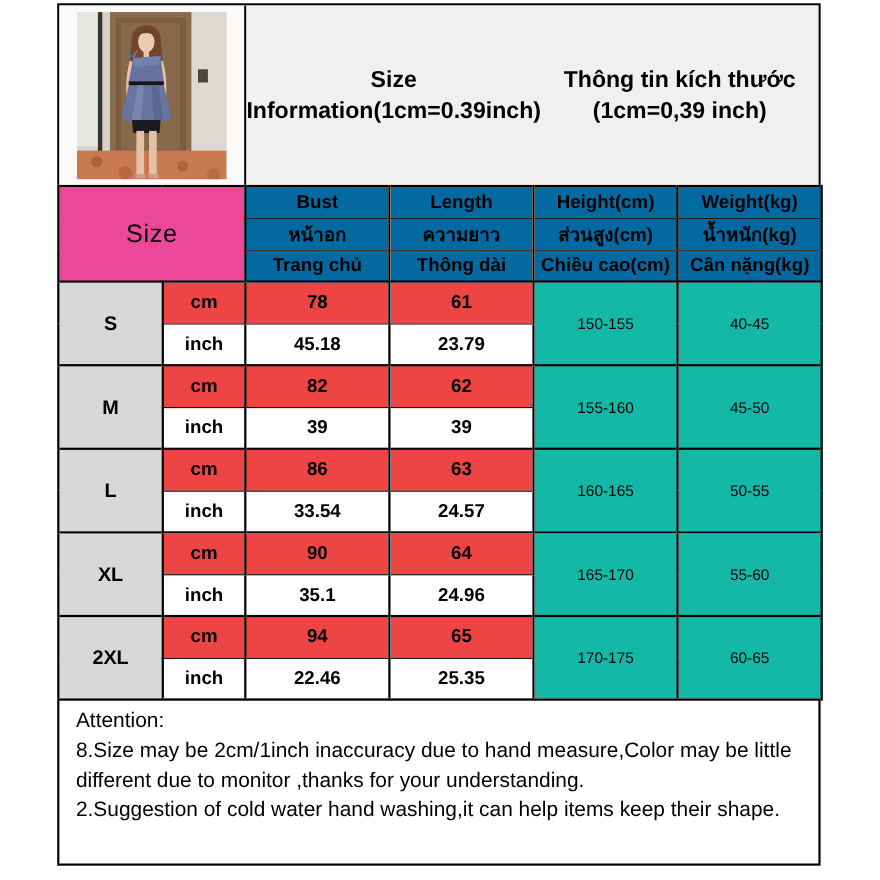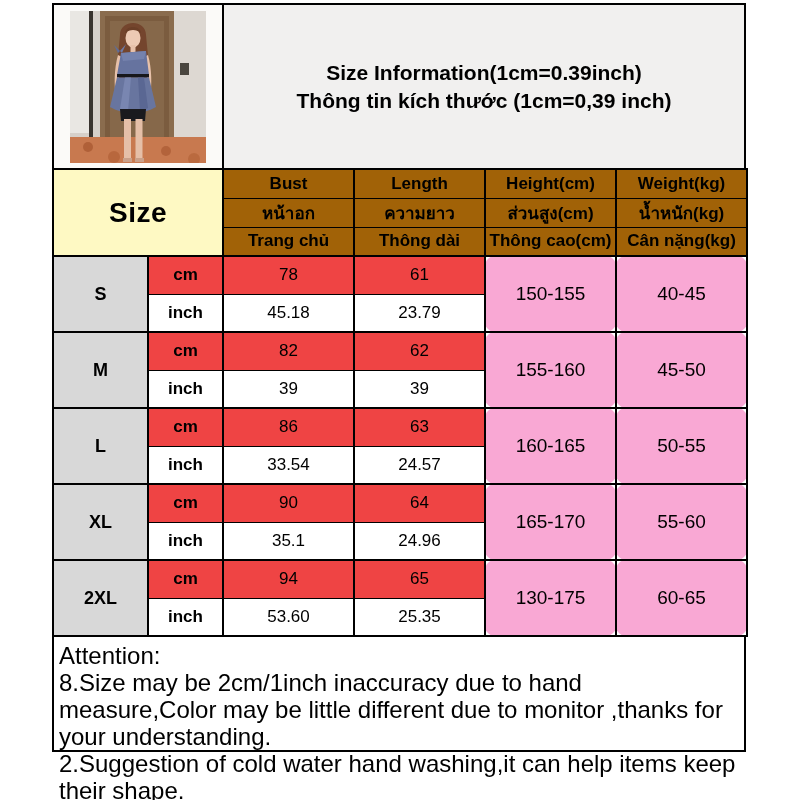--- a/index.html
+++ b/index.html
@@ -13,51 +13,51 @@
   .top-box{
     box-sizing:border-box;width:694px;height:167px;
     border:2px solid #000;display:flex;background:#f1f0ef;
   }
   .photo-cell{
     box-sizing:border-box;width:170px;flex:0 0 170px;
     border-right:2px solid #000;background:#fbfaf8;
     display:flex;align-items:center;justify-content:center;
   }
   .title-cell{
-    flex:1;display:flex;flex-direction:column;
+    flex:1;display:flex;flex-direction:row;
     align-items:center;justify-content:center;background:#f1f0ef;
   }
   .title-line{font-weight:bold;font-size:21px;line-height:28px;text-align:center;}
 
   
   table.size-table{
     border-collapse:collapse;table-layout:fixed;width:694px;
     margin-top:-2px;border:2px solid #000;background:#fff;
   }
   .size-table td{
     border:1px solid #000;border-left-width:2px;border-right-width:2px;
     text-align:center;vertical-align:middle;padding:0;overflow:hidden;
   }
   .size-table tr.hrow{height:29px;}
   .size-table tr.brow{height:38px;}
   .size-table tr.gstart td{border-top-width:2px;}
   .size-table tr.hlast td{border-bottom-width:2px;}
-  .hcell{background:#a16207;font-weight:bold;font-size:17px;margin-top:28px;}
-  .corner{background:#fef9c3;font-weight:bold;font-size:28px;letter-spacing:0.5px;}
+  .hcell{background:#0369a1;font-weight:bold;font-size:17px;margin-top:28px;}
+  .corner{background:#ec4899;font-weight:normal;font-size:23px;letter-spacing:0.5px;}
   .size-col{background:#d8d8d8;font-weight:bold;font-size:18px;}
   .unit{font-weight:bold;font-size:17px;}
-  .val{font-size:17px;}
+  .val{font-size:17px;font-weight:bold;}
   .cm-bg{background:#ef4444;}
-  .range{background:#f9a8d4;font-size:19px;border-radius:10px;}
+  .range{background:#14b8a6;font-size:14px;}
 
   
   .attention-box{
-    box-sizing:border-box;width:694px;height:117px;margin-top:-2px;
-    border:2px solid #000;background:#fff;padding:5px 6px 0 5px;
-    font-size:24px;line-height:27px;
+    box-sizing:border-box;width:694px;height:152px;margin-top:-2px;
+    border:2px solid #000;background:#fff;padding:5px 6px 0 15px;
+    font-size:19px;line-height:27px;
   }
 </style>
 </head>
 <body>
 
 <div class="sheet">
 
   <div class="top-box">
     <div class="photo-cell">
       <svg width="136" height="152" viewBox="0 0 136 152" aria-hidden="true">
@@ -138,21 +138,21 @@
       </tr>
       <tr class="hrow">
         <td class="hcell">หน้าอก</td>
         <td class="hcell">ความยาว</td>
         <td class="hcell">ส่วนสูง(cm)</td>
         <td class="hcell">น้ำหนัก(kg)</td>
       </tr>
       <tr class="hrow hlast">
         <td class="hcell">Trang chủ</td>
         <td class="hcell">Thông dài</td>
-        <td class="hcell">Thông cao(cm)</td>
+        <td class="hcell">Chiều cao(cm)</td>
         <td class="hcell">Cân nặng(kg)</td>
       </tr>
 
       <tr class="brow gstart">
         <td class="size-col" rowspan="2">S</td>
         <td class="unit cm-bg">cm</td>
         <td class="val cm-bg">78</td>
         <td class="val cm-bg">61</td>
         <td class="range" rowspan="2">150-155</td>
         <td class="range" rowspan="2">40-45</td>
@@ -203,26 +203,26 @@
         <td class="unit">inch</td>
         <td class="val">35.1</td>
         <td class="val">24.96</td>
       </tr>
 
       <tr class="brow gstart">
         <td class="size-col" rowspan="2">2XL</td>
         <td class="unit cm-bg">cm</td>
         <td class="val cm-bg">94</td>
         <td class="val cm-bg">65</td>
-        <td class="range" rowspan="2">130-175</td>
+        <td class="range" rowspan="2">170-175</td>
         <td class="range" rowspan="2">60-65</td>
       </tr>
       <tr class="brow">
         <td class="unit">inch</td>
-        <td class="val">53.60</td>
+        <td class="val">22.46</td>
         <td class="val">25.35</td>
       </tr>
     </tbody>
   </table>
 
   <div class="attention-box">
     <div>Attention:</div>
     <div>8.Size may be 2cm/1inch inaccuracy due to hand measure,Color may be little different due to monitor ,thanks for your understanding.</div>
     <div>2.Suggestion of cold water hand washing,it can help items keep their shape.</div>
   </div>

